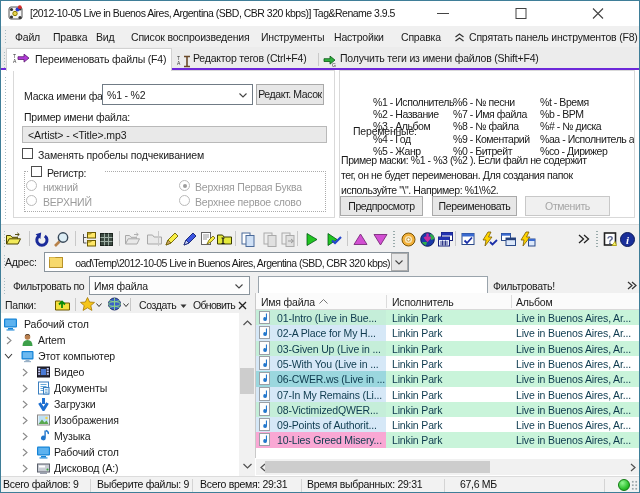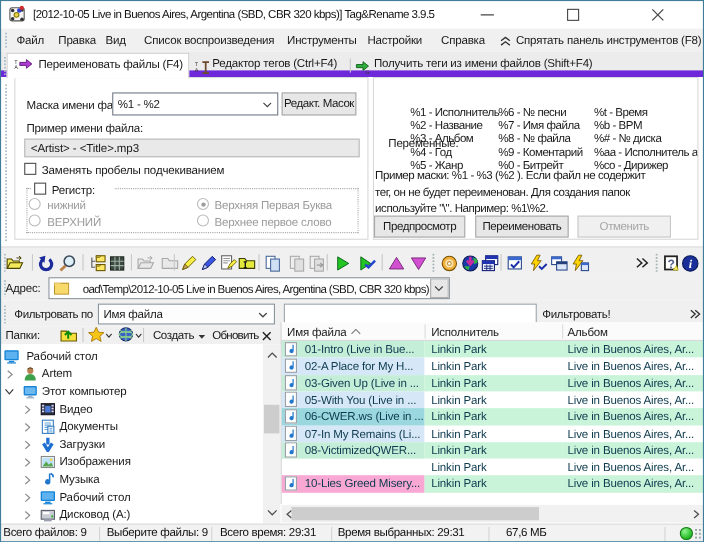--- a/index.html
+++ b/index.html
@@ -7,21 +7,21 @@
 .abs{position:absolute;}
 #frame{position:absolute;left:0;top:0;width:640px;height:493px;border:1px solid #3f7e98;z-index:99;pointer-events:none;}
 
 #title{left:0;top:0;width:640px;height:26px;background:#fff;}
 .capbtn{position:absolute;top:0;height:26px;color:#333;}
 
 #menu{left:0;top:26px;width:640px;height:21px;background:#f0f0f0;}
 .mi{position:absolute;top:5px;white-space:nowrap;}
 .grip{position:absolute;width:3px;background-image:radial-gradient(circle,#a9bcc3 40%,rgba(0,0,0,0) 46%);background-size:3px 3px;}
 
-#tabs{left:0;top:47px;width:640px;height:23px;background:#ececec;border-bottom:6px solid #6d28d9;}
+#tabs{left:0;top:47px;width:640px;height:23px;background:#ececec;border-bottom:2px solid #6d28d9;}
 .tab{position:absolute;top:3px;height:20px;white-space:nowrap;padding-top:2px;}
 .tab.active{background:#fff;border:1px solid #d2d2d2;border-bottom:none;height:23px;top:1px;padding-top:4px;z-index:3;}
 .tabsep{position:absolute;top:6px;height:13px;width:1px;background:#c9c9c9;}
 
 #panel{left:0;top:70px;width:640px;height:154px;background:#fff;}
 .box{position:absolute;border:1px solid #d9d9d9;background:#fff;}
 .lbl{position:absolute;white-space:nowrap;}
 .combo{position:absolute;background:#fff;border:1px solid #707b85;overflow:hidden;}
 .combotxt{position:absolute;left:4px;top:3px;white-space:nowrap;}
 .btn{position:absolute;background:#e7e7e7;border:1px solid #a9a9a9;text-align:center;line-height:18px;letter-spacing:-0.4px;}
@@ -676,20 +676,28 @@
           </div>
         </div>
         <div class="cell c2" style="background:#c9f4da;">
           <span style="position:absolute;left:6px;top:2px;">Linkin Park</span>
         </div>
         <div class="cell c3" style="background:#c9f4da;">
           <span style="position:absolute;left:5px;top:2px;">Live in Buenos Aires, Ar...</span>
         </div>
       </div>
       <div class="lrow" style="top:124.17px;">
+        <div class="cell c1" style="background:#d6e8f7;">
+          <span style="position:absolute;left:21px;top:2px;">09-Points of Authorit...</span>
+          <div class="note">
+            <svg width="9" height="12" viewBox="0 0 9 12" style="margin:0.5px 0 0 0.5px;">
+              <path d="M6 1.5 v5.6 a1.9 1.9 0 1 1 -1.1 -1.7 V1.5 z" fill="#2277cc"></path>
+            </svg>
+          </div>
+        </div>
         <div class="cell c2" style="background:#ffffff;">
           <span style="position:absolute;left:6px;top:2px;">Linkin Park</span>
         </div>
         <div class="cell c3" style="background:#ffffff;">
           <span style="position:absolute;left:5px;top:2px;">Live in Buenos Aires, Ar...</span>
         </div>
       </div>
       <div class="lrow" style="top:139.48000000000002px;">
         <div class="cell c1" style="background:#f9a8d4;">
           <span style="position:absolute;left:21px;top:2px;">10-Lies Greed Misery...</span>

